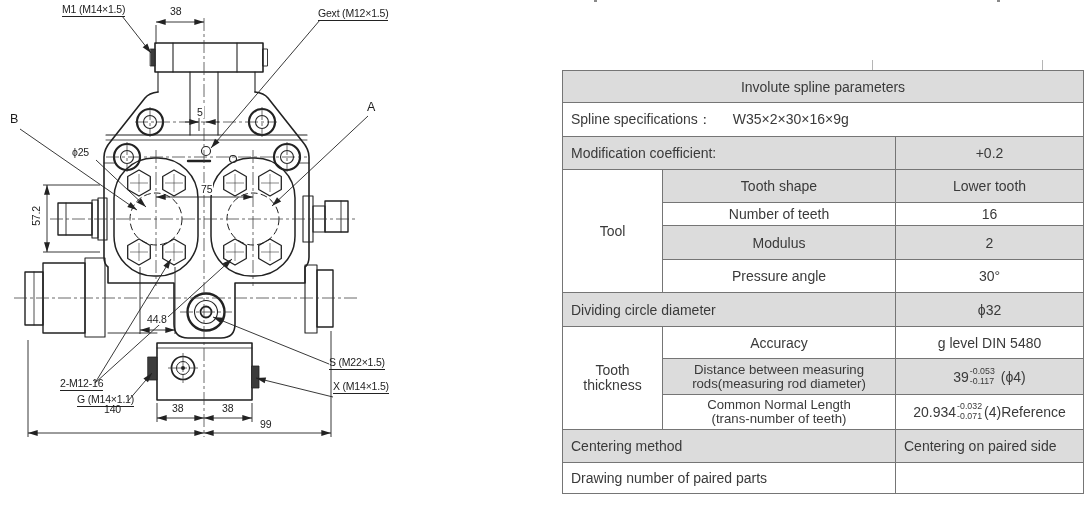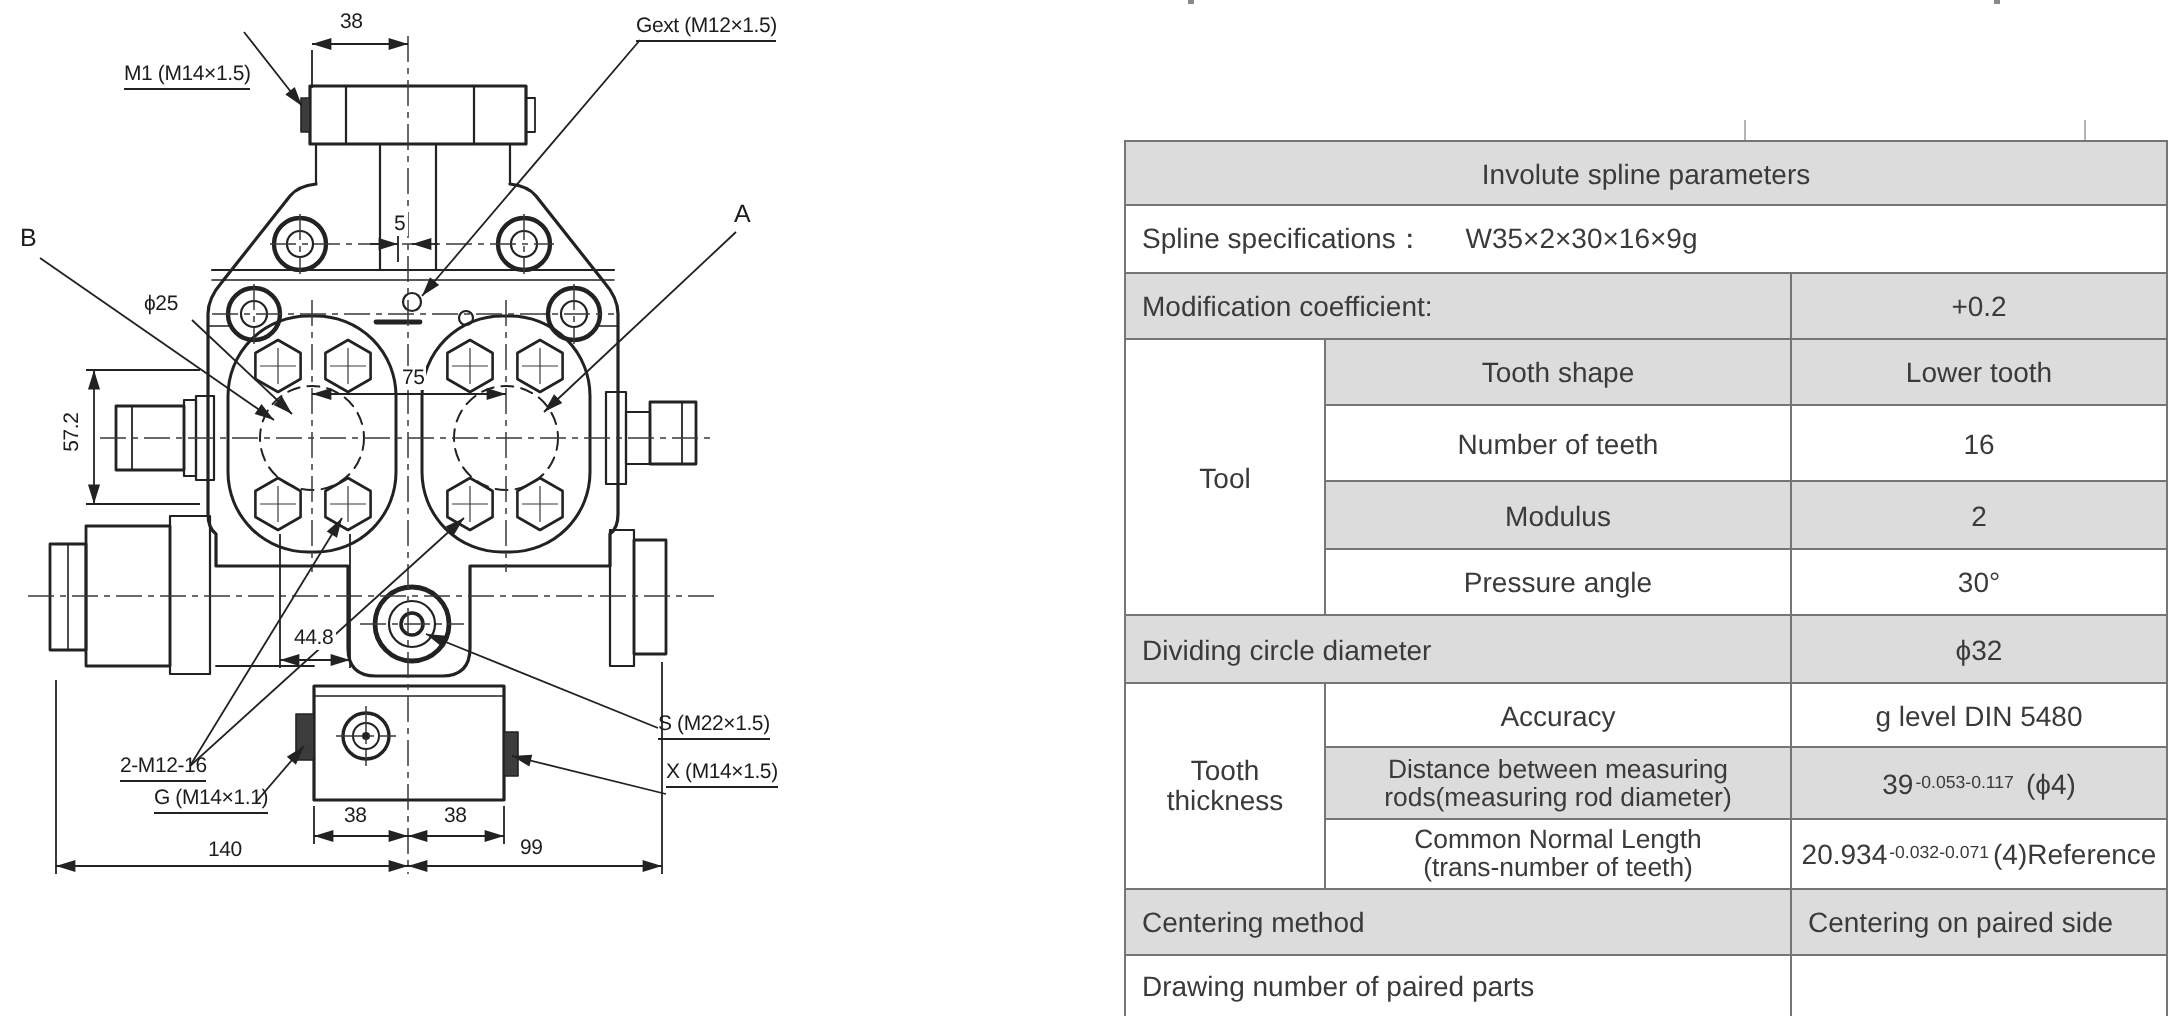--- a/index.html
+++ b/index.html
@@ -20,21 +20,21 @@
   #spline-table{position:absolute;left:562px;top:70px;width:521px;border-collapse:collapse;
       table-layout:fixed;font-size:14px;color:#3a3a3a;}
   #spline-table td{border:1px solid #757575;text-align:center;vertical-align:middle;
       overflow:hidden;padding:0;}
   #spline-table{border-top:1.5px solid #5a5a5a;border-bottom:1.5px solid #5a5a5a;}
   #spline-table td.lft{text-align:left;padding-left:8px;}
   #spline-table tr.g td{background:#dcdcdc;}
   #spline-table td.w{background:#ffffff !important;}
   #spline-table .two{font-size:13.2px;line-height:1.04;}
   .tolwrap{display:inline-flex;align-items:center;}
-  .tolstack{display:inline-flex;flex-direction:row;justify-content:center;
+  .tolstack{display:inline-flex;flex-direction:column;justify-content:center;
       font-size:8.8px;line-height:1.1;text-align:left;margin:0 2px 0 1px;}
   .vmain{font-size:14px;}
 </style>
 </head>
 <body>
 
 <div id="stage">
 
   <div class="frag" style="left:594px;top:0;width:3px;height:2px;"></div>
   <div class="frag" style="left:997px;top:0;width:3px;height:2px;"></div>
@@ -219,37 +219,37 @@
         <line x1="368" y1="116" x2="272" y2="206" marker-end="url(#ar)"></line>
         <line x1="96" y1="160" x2="146" y2="207" marker-end="url(#ar)"></line>
         <line x1="95" y1="383" x2="171" y2="259" marker-end="url(#ar)"></line>
         <line x1="95" y1="383" x2="232" y2="259" marker-end="url(#ar)"></line>
         <line x1="128" y1="401" x2="152" y2="373" marker-end="url(#ar)"></line>
         <line x1="329" y1="364" x2="213" y2="317" marker-end="url(#ar)"></line>
         <line x1="333" y1="397" x2="256" y2="378" marker-end="url(#ar)"></line>
       </g>
     </svg>
 
-    <div class="dl u" style="left:62px;top:3px;margin-top:28px;">M1 (M14×1.5)</div>
+    <div class="dl u" style="left:62px;top:3px;">M1 (M14×1.5)</div>
     <div class="dl" style="left:170px;top:5px;">38</div>
     <div class="dl u" style="left:318px;top:7px;">Gext (M12×1.5)</div>
     <div class="dl view" style="left:10px;top:112px;">B</div>
     <div class="dl view" style="left:367px;top:100px;">A</div>
     <div class="dl" style="left:72px;top:146px;">ϕ25</div>
     <div class="dl bgw" style="left:196px;top:106px;">5</div>
     <div class="dl rot" style="left:26px;top:210px;">57.2</div>
     <div class="dl bgw" style="left:200px;top:183px;">75</div>
     <div class="dl bgw" style="left:146px;top:313px;">44.8</div>
     <div class="dl u" style="left:60px;top:377px;">2-M12-16</div>
     <div class="dl u" style="left:77px;top:393px;">G (M14×1.1)</div>
     <div class="dl u" style="left:329px;top:356px;">S (M22×1.5)</div>
     <div class="dl u" style="left:333px;top:380px;">X (M14×1.5)</div>
     <div class="dl" style="left:172px;top:402px;">38</div>
     <div class="dl" style="left:222px;top:402px;">38</div>
-    <div class="dl" style="left:104px;top:419px;">140</div>
+    <div class="dl" style="left:104px;top:403px;">140</div>
     <div class="dl" style="left:260px;top:418px;">99</div>
   </div>
 
   <table id="spline-table">
     <colgroup>
         <col style="width:100px">
         <col style="width:233px">
         <col style="width:188px">
       </colgroup>
     <tbody>
@@ -264,21 +264,21 @@
     </tr>
     <tr class="g" style="height:33px">
       <td colspan="2" class="lft">Modification coefficient:</td>
       <td>+0.2</td>
     </tr>
     <tr class="g" style="height:33px">
       <td rowspan="4" class="w">Tool</td>
       <td>Tooth shape</td>
       <td>Lower tooth</td>
     </tr>
-    <tr style="height:38px">
+    <tr style="height:23px">
       <td>Number of teeth</td>
       <td>16</td>
     </tr>
     <tr class="g" style="height:34px">
       <td>Modulus</td>
       <td>2</td>
     </tr>
     <tr style="height:33px">
       <td>Pressure angle</td>
       <td>30°</td>

